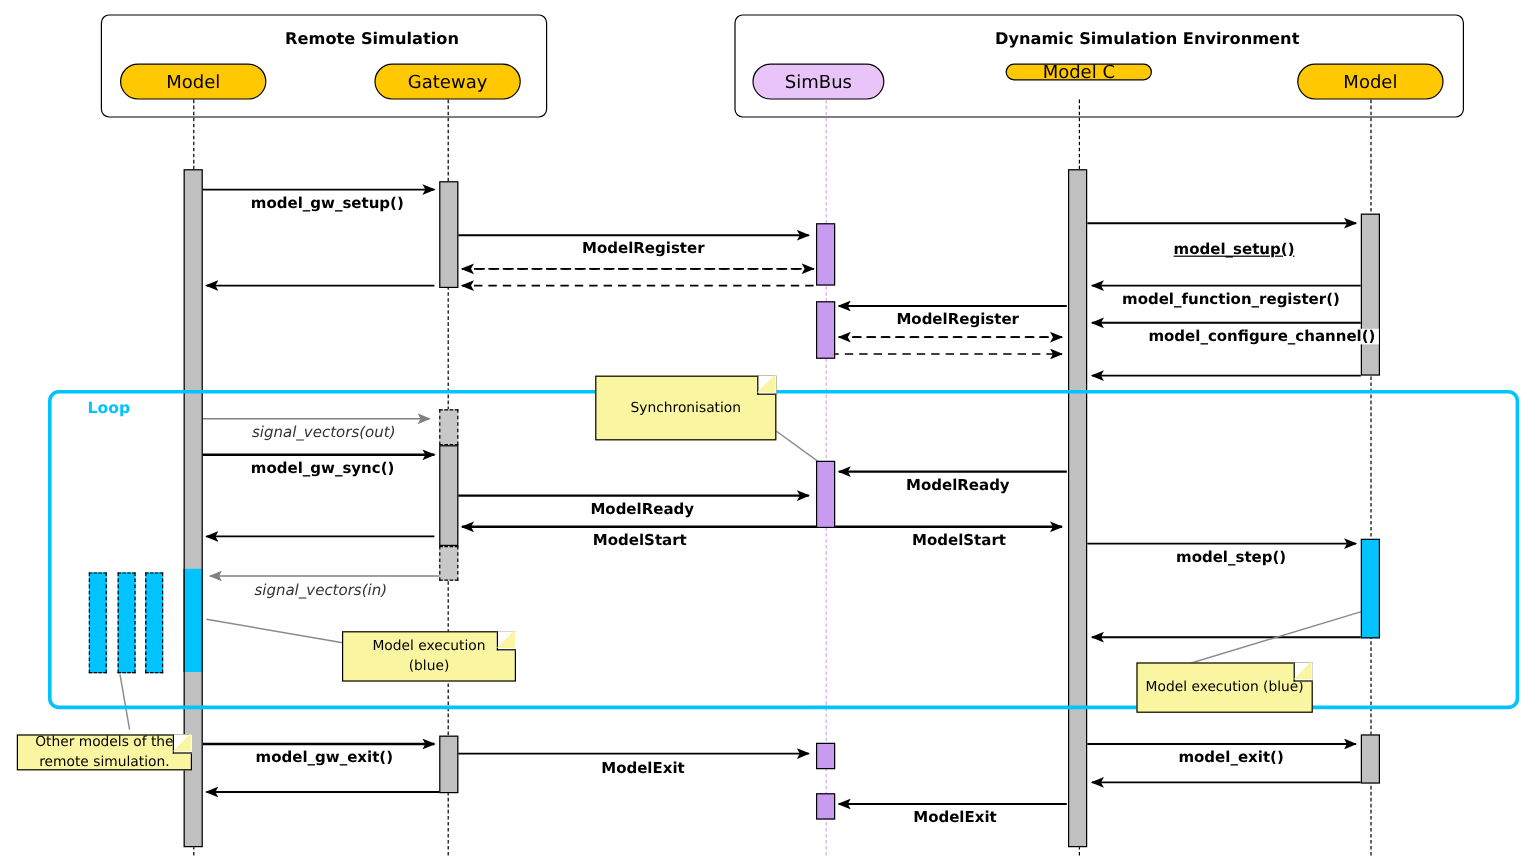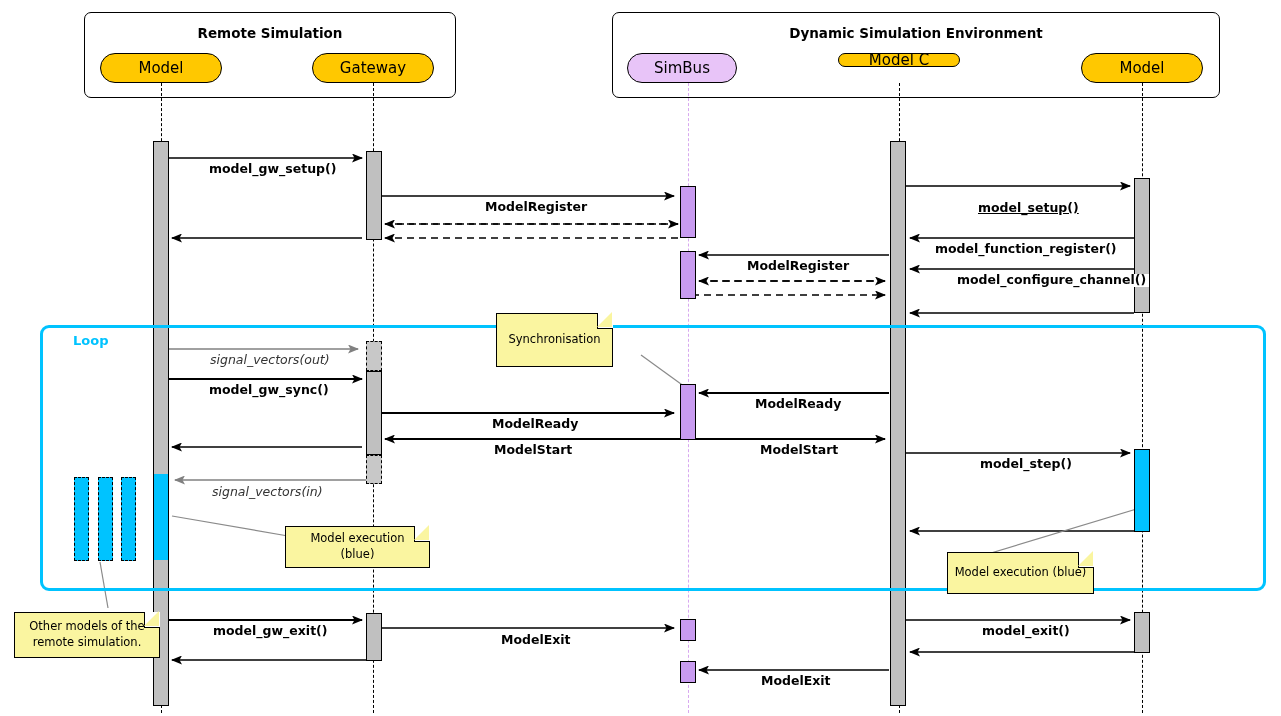--- a/index.html
+++ b/index.html
@@ -3,21 +3,21 @@
 <meta charset="utf-8">
 <style>
   html,body{margin:0;padding:0;background:#ffffff;}
   body{width:1281px;height:716px;position:relative;overflow:hidden;
        font-family:"DejaVu Sans","Liberation Sans",sans-serif;}
   #stage{position:absolute;left:0;top:0;width:1281px;height:716px;}
   svg{position:absolute;left:0;top:0;}
 
   
   .group-frame{position:absolute;background:#ffffff;border:1.5px solid #000;
-               border-radius:7px;box-sizing:border-box;}
+               border-radius:7px;box-sizing:border-box;padding-left:40px;}
   .group-title{position:absolute;width:100%;text-align:center;
                font-weight:bold;font-size:13.5px;color:#000;}
 
   
   .pbox{position:absolute;box-sizing:border-box;border:1.5px solid #000;
         border-radius:15px;display:flex;align-items:center;justify-content:center;
         font-size:15px;color:#000;line-height:1;}
   .pbox.yellow{background:#FFC800;}
   .pbox.violet{background:#E8C4F8;}
 
@@ -214,36 +214,36 @@
   <div class="mlabel" style="left:491px;top:432px;">ModelStart</div>
   <div class="mlabel" style="left:757px;top:432px;">ModelStart</div>
   <div class="mlabel" style="left:977px;top:446px;">model_step()</div>
   <div class="mlabel italic" style="left:209px;top:474px;">signal_vectors(in)</div>
 
   <div class="mlabel" style="left:210px;top:613px;">model_gw_exit()</div>
   <div class="mlabel" style="left:498px;top:622px;">ModelExit</div>
   <div class="mlabel" style="left:979px;top:613px;">model_exit()</div>
   <div class="mlabel" style="left:758px;top:663px;">ModelExit</div>
 
-  <div class="note" style="left:496px;top:313px;width:117px;height:54px;">
+  <div class="note" style="left:496px;top:313px;width:151px;height:54px;">
     <span class="fold"></span>
     <span>Synchronisation</span>
   </div>
 
   <div class="note" style="left:285px;top:526px;width:145px;height:42px;">
     <span class="fold"></span>
     <span>Model execution (blue)</span>
   </div>
 
   <div class="note" style="left:947px;top:552px;width:147px;height:42px;">
     <span class="fold"></span>
     <span>Model execution (blue)</span>
   </div>
 
-  <div class="note" style="left:14px;top:612px;width:146px;height:46px;">
+  <div class="note" style="left:14px;top:612px;width:146px;height:30px;">
     <span class="fold"></span>
     <span>
       <span>Other models of the</span><br>
       <span>remote simulation.</span>
     </span>
   </div>
 
 </div>
 
 </body></html>

